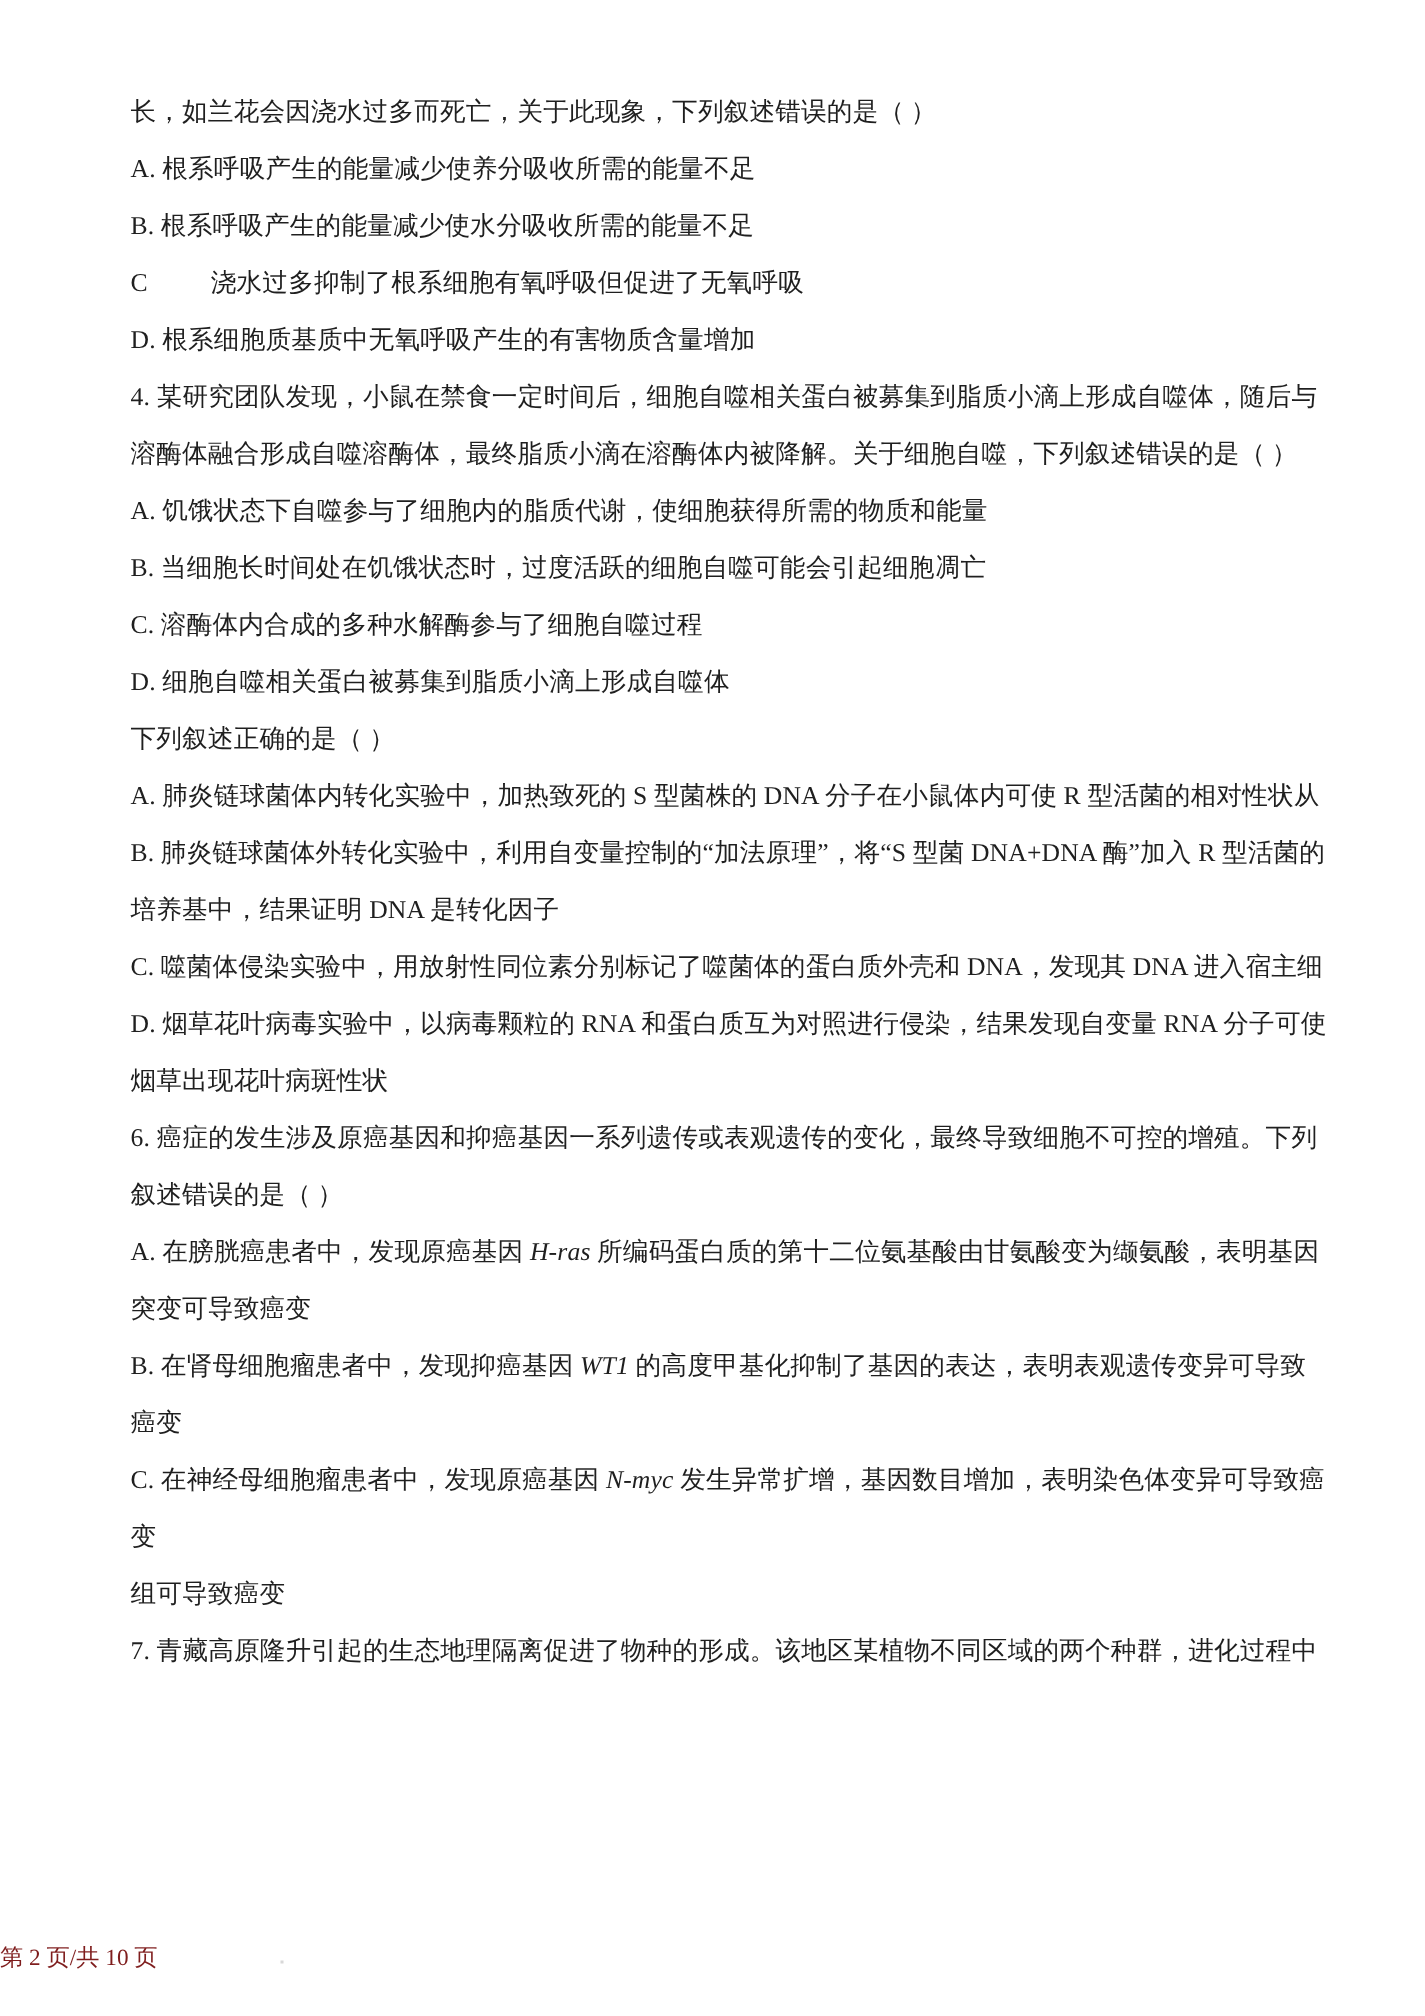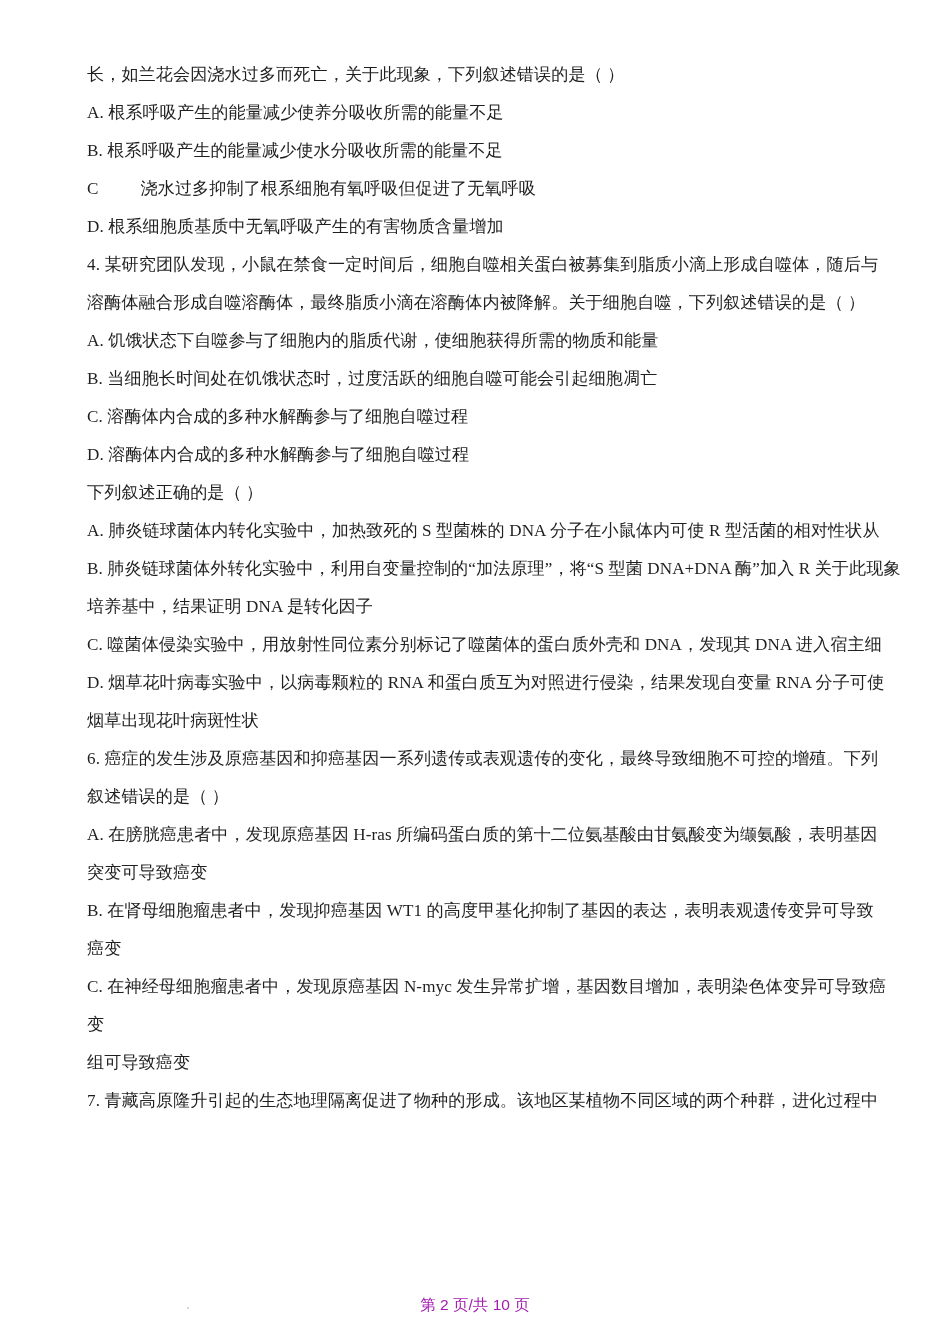--- a/index.html
+++ b/index.html
@@ -35,31 +35,32 @@
     height: 38px;
     white-space: nowrap;
     letter-spacing: 0.1px;
     color: #1f1f1f;
   }
   .opt-gap {
     display: inline-block;
     width: 42px;
   }
   .ital {
+    font-style: italic;
     margin-top: 44px;
   }
   .footer {
     position: absolute;
     left: 0;
     top: 1295px;
     width: 950px;
-    text-align: center;
+    text-align: left;
     font-size: 15.5px;
-    color: #a21caf;
-    font-family: Liberation Sans, sans-serif;
+    color: #7f1d1d;
+    font-family: Liberation Serif, serif;
   }
   .speck {
     position: absolute;
     left: 187px;
     top: 1307px;
     width: 2px;
     height: 2px;
     background: #d8d8d8;
   }
 </style>
@@ -77,25 +78,25 @@
       <span>C</span><span class="opt-gap"></span><span>浇水过多抑制了根系细胞有氧呼吸但促进了无氧呼吸</span>
     </div>
 
     <div class="line">D. 根系细胞质基质中无氧呼吸产生的有害物质含量增加</div>
 
     <div class="line">4. 某研究团队发现，小鼠在禁食一定时间后，细胞自噬相关蛋白被募集到脂质小滴上形成自噬体，随后与</div>
     <div class="line">溶酶体融合形成自噬溶酶体，最终脂质小滴在溶酶体内被降解。关于细胞自噬，下列叙述错误的是（  ）</div>
     <div class="line">A. 饥饿状态下自噬参与了细胞内的脂质代谢，使细胞获得所需的物质和能量</div>
     <div class="line">B. 当细胞长时间处在饥饿状态时，过度活跃的细胞自噬可能会引起细胞凋亡</div>
     <div class="line">C. 溶酶体内合成的多种水解酶参与了细胞自噬过程</div>
-    <div class="line">D. 溶酶体内合成的多种水解酶参与了细胞自噬过程</div>
+    <div class="line">D. 细胞自噬相关蛋白被募集到脂质小滴上形成自噬体</div>
 
     <div class="line">下列叙述正确的是（  ）</div>
     <div class="line">A. 肺炎链球菌体内转化实验中，加热致死的 S 型菌株的 DNA 分子在小鼠体内可使 R 型活菌的相对性状从</div>
-    <div class="line">B. 肺炎链球菌体外转化实验中，利用自变量控制的“加法原理”，将“S 型菌 DNA+DNA 酶”加入 R 关于此现象</div>
+    <div class="line">B. 肺炎链球菌体外转化实验中，利用自变量控制的“加法原理”，将“S 型菌 DNA+DNA 酶”加入 R 型活菌的</div>
     <div class="line">培养基中，结果证明 DNA 是转化因子</div>
     <div class="line">C. 噬菌体侵染实验中，用放射性同位素分别标记了噬菌体的蛋白质外壳和 DNA，发现其 DNA 进入宿主细</div>
     <div class="line">D. 烟草花叶病毒实验中，以病毒颗粒的 RNA 和蛋白质互为对照进行侵染，结果发现自变量 RNA 分子可使</div>
     <div class="line">烟草出现花叶病斑性状</div>
 
     <div class="line">6. 癌症的发生涉及原癌基因和抑癌基因一系列遗传或表观遗传的变化，最终导致细胞不可控的增殖。下列</div>
     <div class="line">叙述错误的是（  ）</div>
 
     <div class="line">
       <span>A. 在膀胱癌患者中，发现原癌基因 </span><span class="ital">H-ras</span><span> 所编码蛋白质的第十二位氨基酸由甘氨酸变为缬氨酸，表明基因</span>

